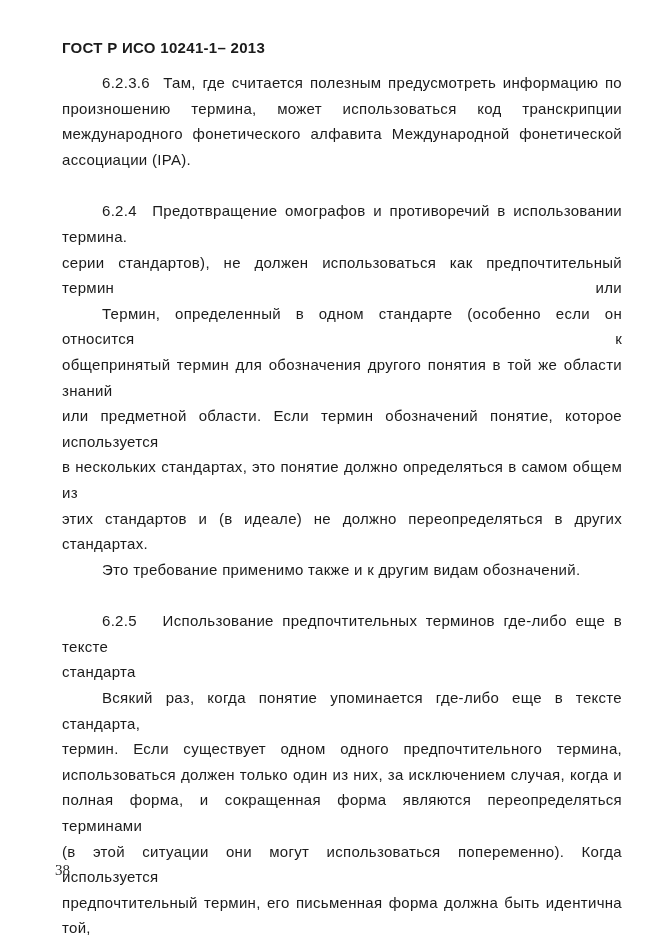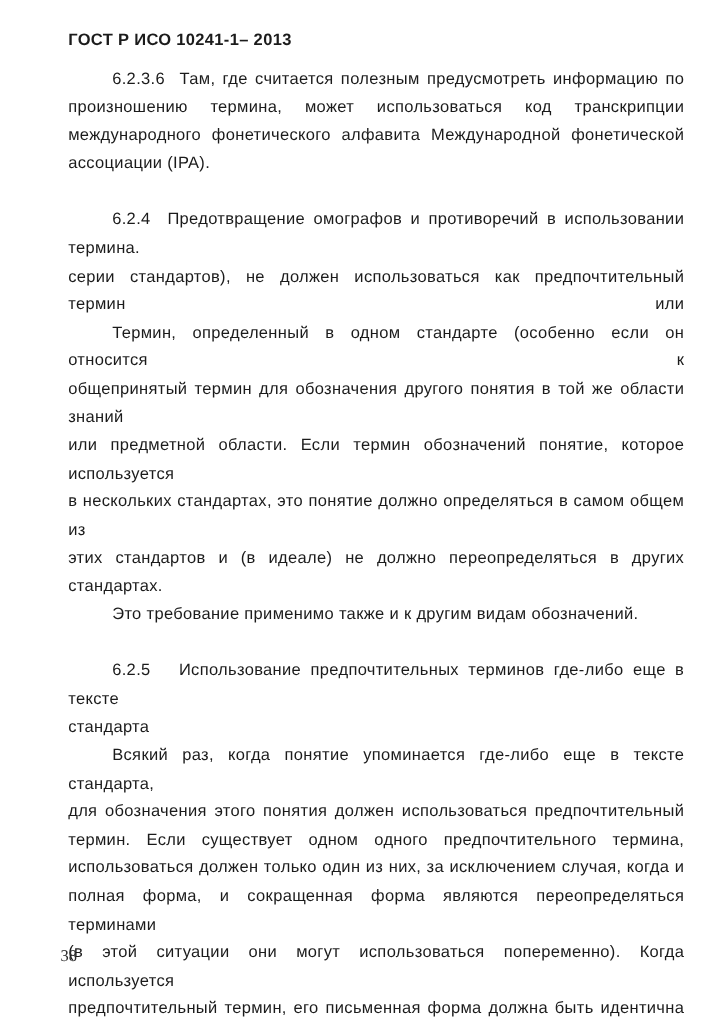--- a/index.html
+++ b/index.html
@@ -16,21 +16,21 @@
     font-family: "Liberation Sans", sans-serif;
     color: #1b1b1b;
   }
   .content {
     position: absolute;
     left: 62px;
     top: 0;
     width: 560px;
   }
   .doc-header {
-    margin-top: 28px;
+    margin-top: 39px;
     font-size: 15px;
     line-height: 18px;
     font-weight: bold;
     letter-spacing: 0.3px;
     white-space: nowrap;
   }
   .paragraphs {
     width: 560px;
   }
   .doc-header + .paragraphs > .para:first-child {
@@ -87,21 +87,20 @@
         </div>
         <div class="para">
           <div class="line last indent">Это требование применимо также и к другим видам обозначений.</div>
         </div>
         <div class="para section-gap">
           <div class="line indent">6.2.5&nbsp;&nbsp; Использование предпочтительных терминов где-либо еще в тексте</div>
           <div class="line last">стандарта</div>
         </div>
         <div class="para">
           <div class="line indent">Всякий раз, когда понятие упоминается где-либо еще в тексте стандарта,</div>
-          <div class="line">для обозначения этого понятия должен использоваться предпочтительный</div>
           <div class="line">термин. Если существует одном одного предпочтительного термина,</div>
           <div class="line">использоваться должен только один из них, за исключением случая, когда и</div>
           <div class="line">полная форма, и сокращенная форма являются переопределяться терминами</div>
           <div class="line">(в этой ситуации они могут использоваться попеременно). Когда используется</div>
           <div class="line">предпочтительный термин, его письменная форма должна быть идентична той,</div>
         </div>
       </div>
   </div>
   <div class="page-number">38</div>
 </div>

